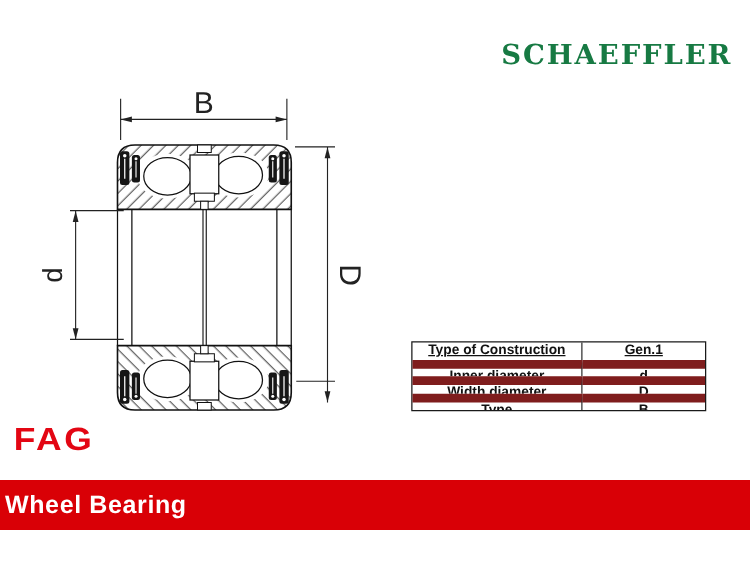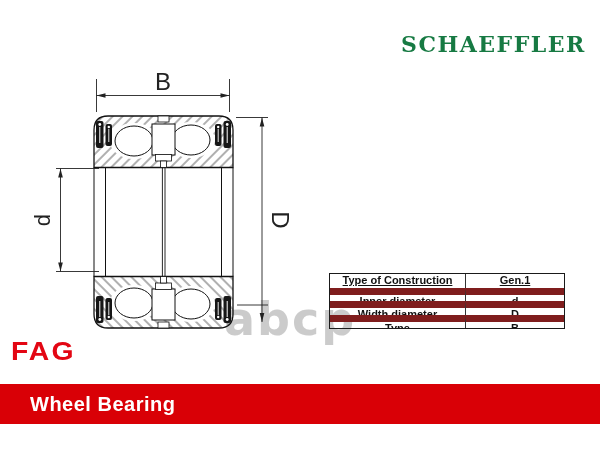--- a/index.html
+++ b/index.html
@@ -25,31 +25,30 @@
           overflow:hidden;white-space:nowrap;}
   .t-row:first-child .t-cell{border-top:none;}
   .t-cell.c0{border-right:1px solid #333;}
 
   .fag-logo{position:absolute;left:11px;top:337px;z-index:3;color:#e30613;
             font-weight:bold;font-size:27px;letter-spacing:2px;
             transform:scale(1.05,.95);transform-origin:left top;}
 
   .footer-bar{position:absolute;left:0;top:384px;width:600px;height:40px;z-index:4;
               background:#d90006;display:flex;align-items:center;
-              padding-left:30px;box-sizing:border-box;}
+              padding-left:4px;box-sizing:border-box;}
   .footer-title{color:#ffffff;font-size:20px;font-weight:bold;letter-spacing:.5px;}
 </style>
 </head>
 <body>
 
 <div class="page">
 
   <div class="brand">SCHAEFFLER</div>
 
-  <div class="watermark">abcp</div>
 
   <svg class="drawing" width="600" height="450" viewBox="0 0 600 450">
     <defs>
       <pattern id="hatch" patternUnits="userSpaceOnUse" width="7" height="7" patternTransform="rotate(45)">
         <line x1="1" y1="0" x2="1" y2="7" stroke="#3a3a3a" stroke-width="0.8"></line>
       </pattern>
     </defs>
 
     <g id="row">
       <path d="M 94 167.5 L 94 130 Q 94 116 108 116 L 219 116 Q 233 116 233 130 L 233 167.5 Z" fill="url(#hatch)" stroke="#111" stroke-width="1.3"></path>

